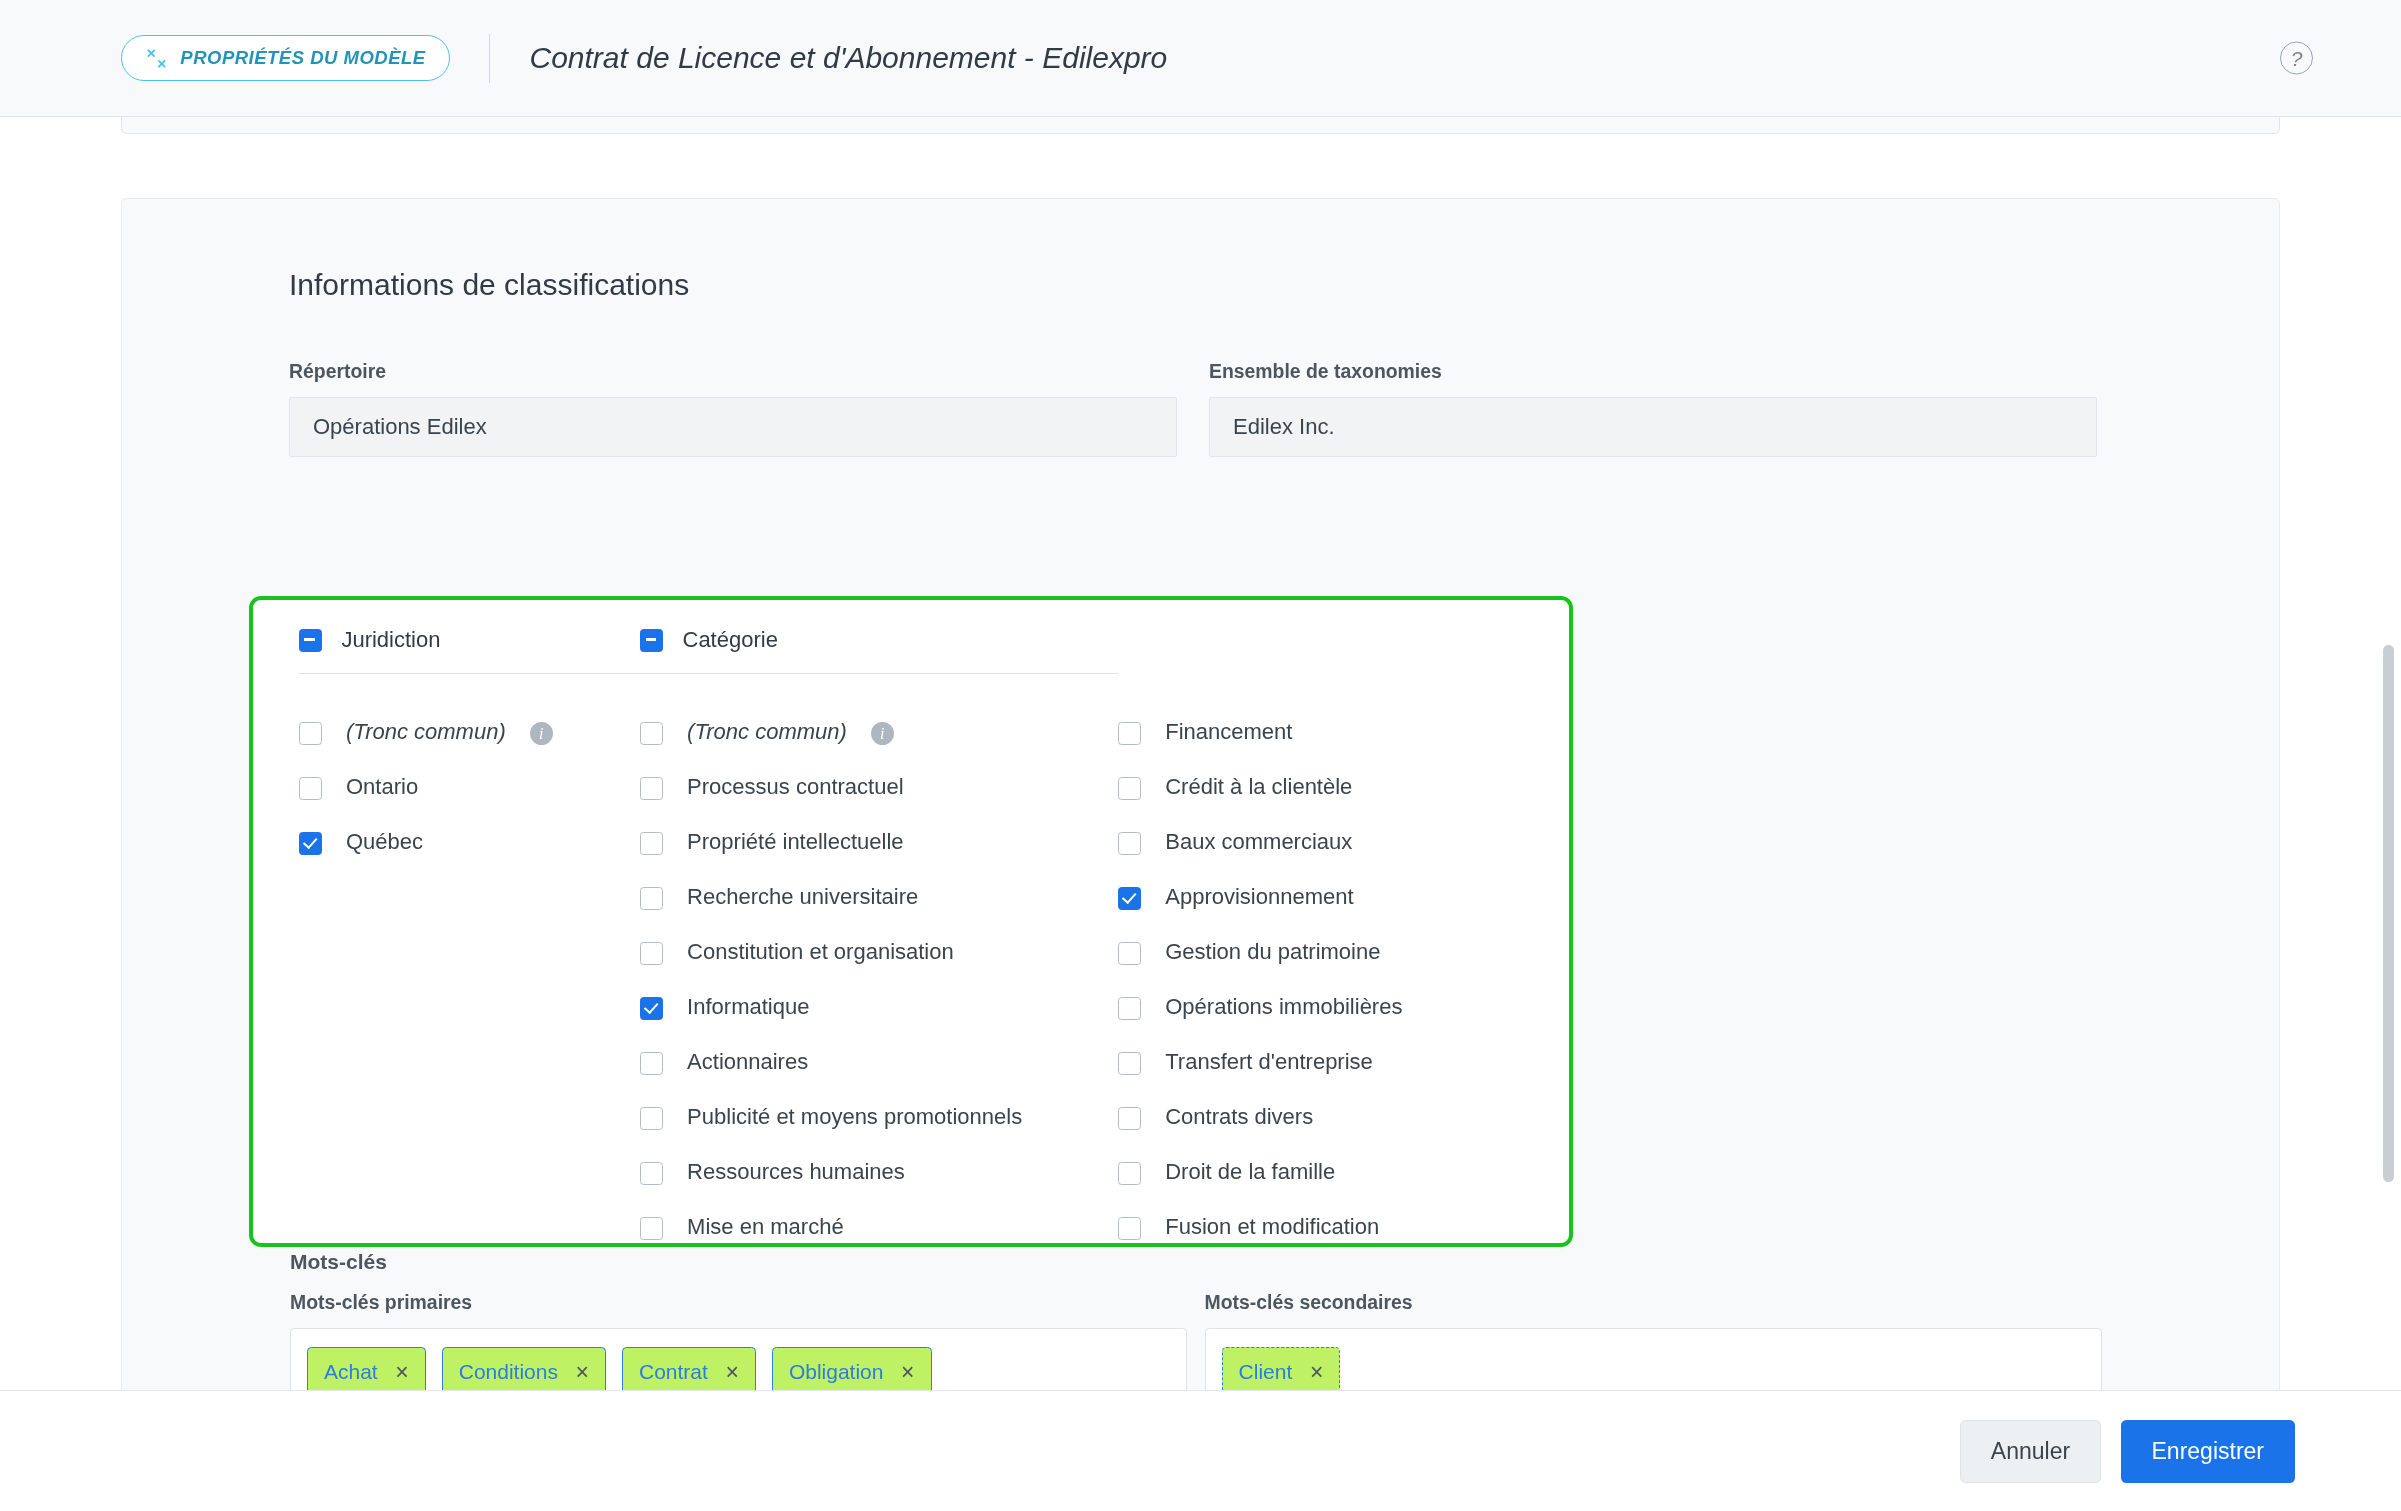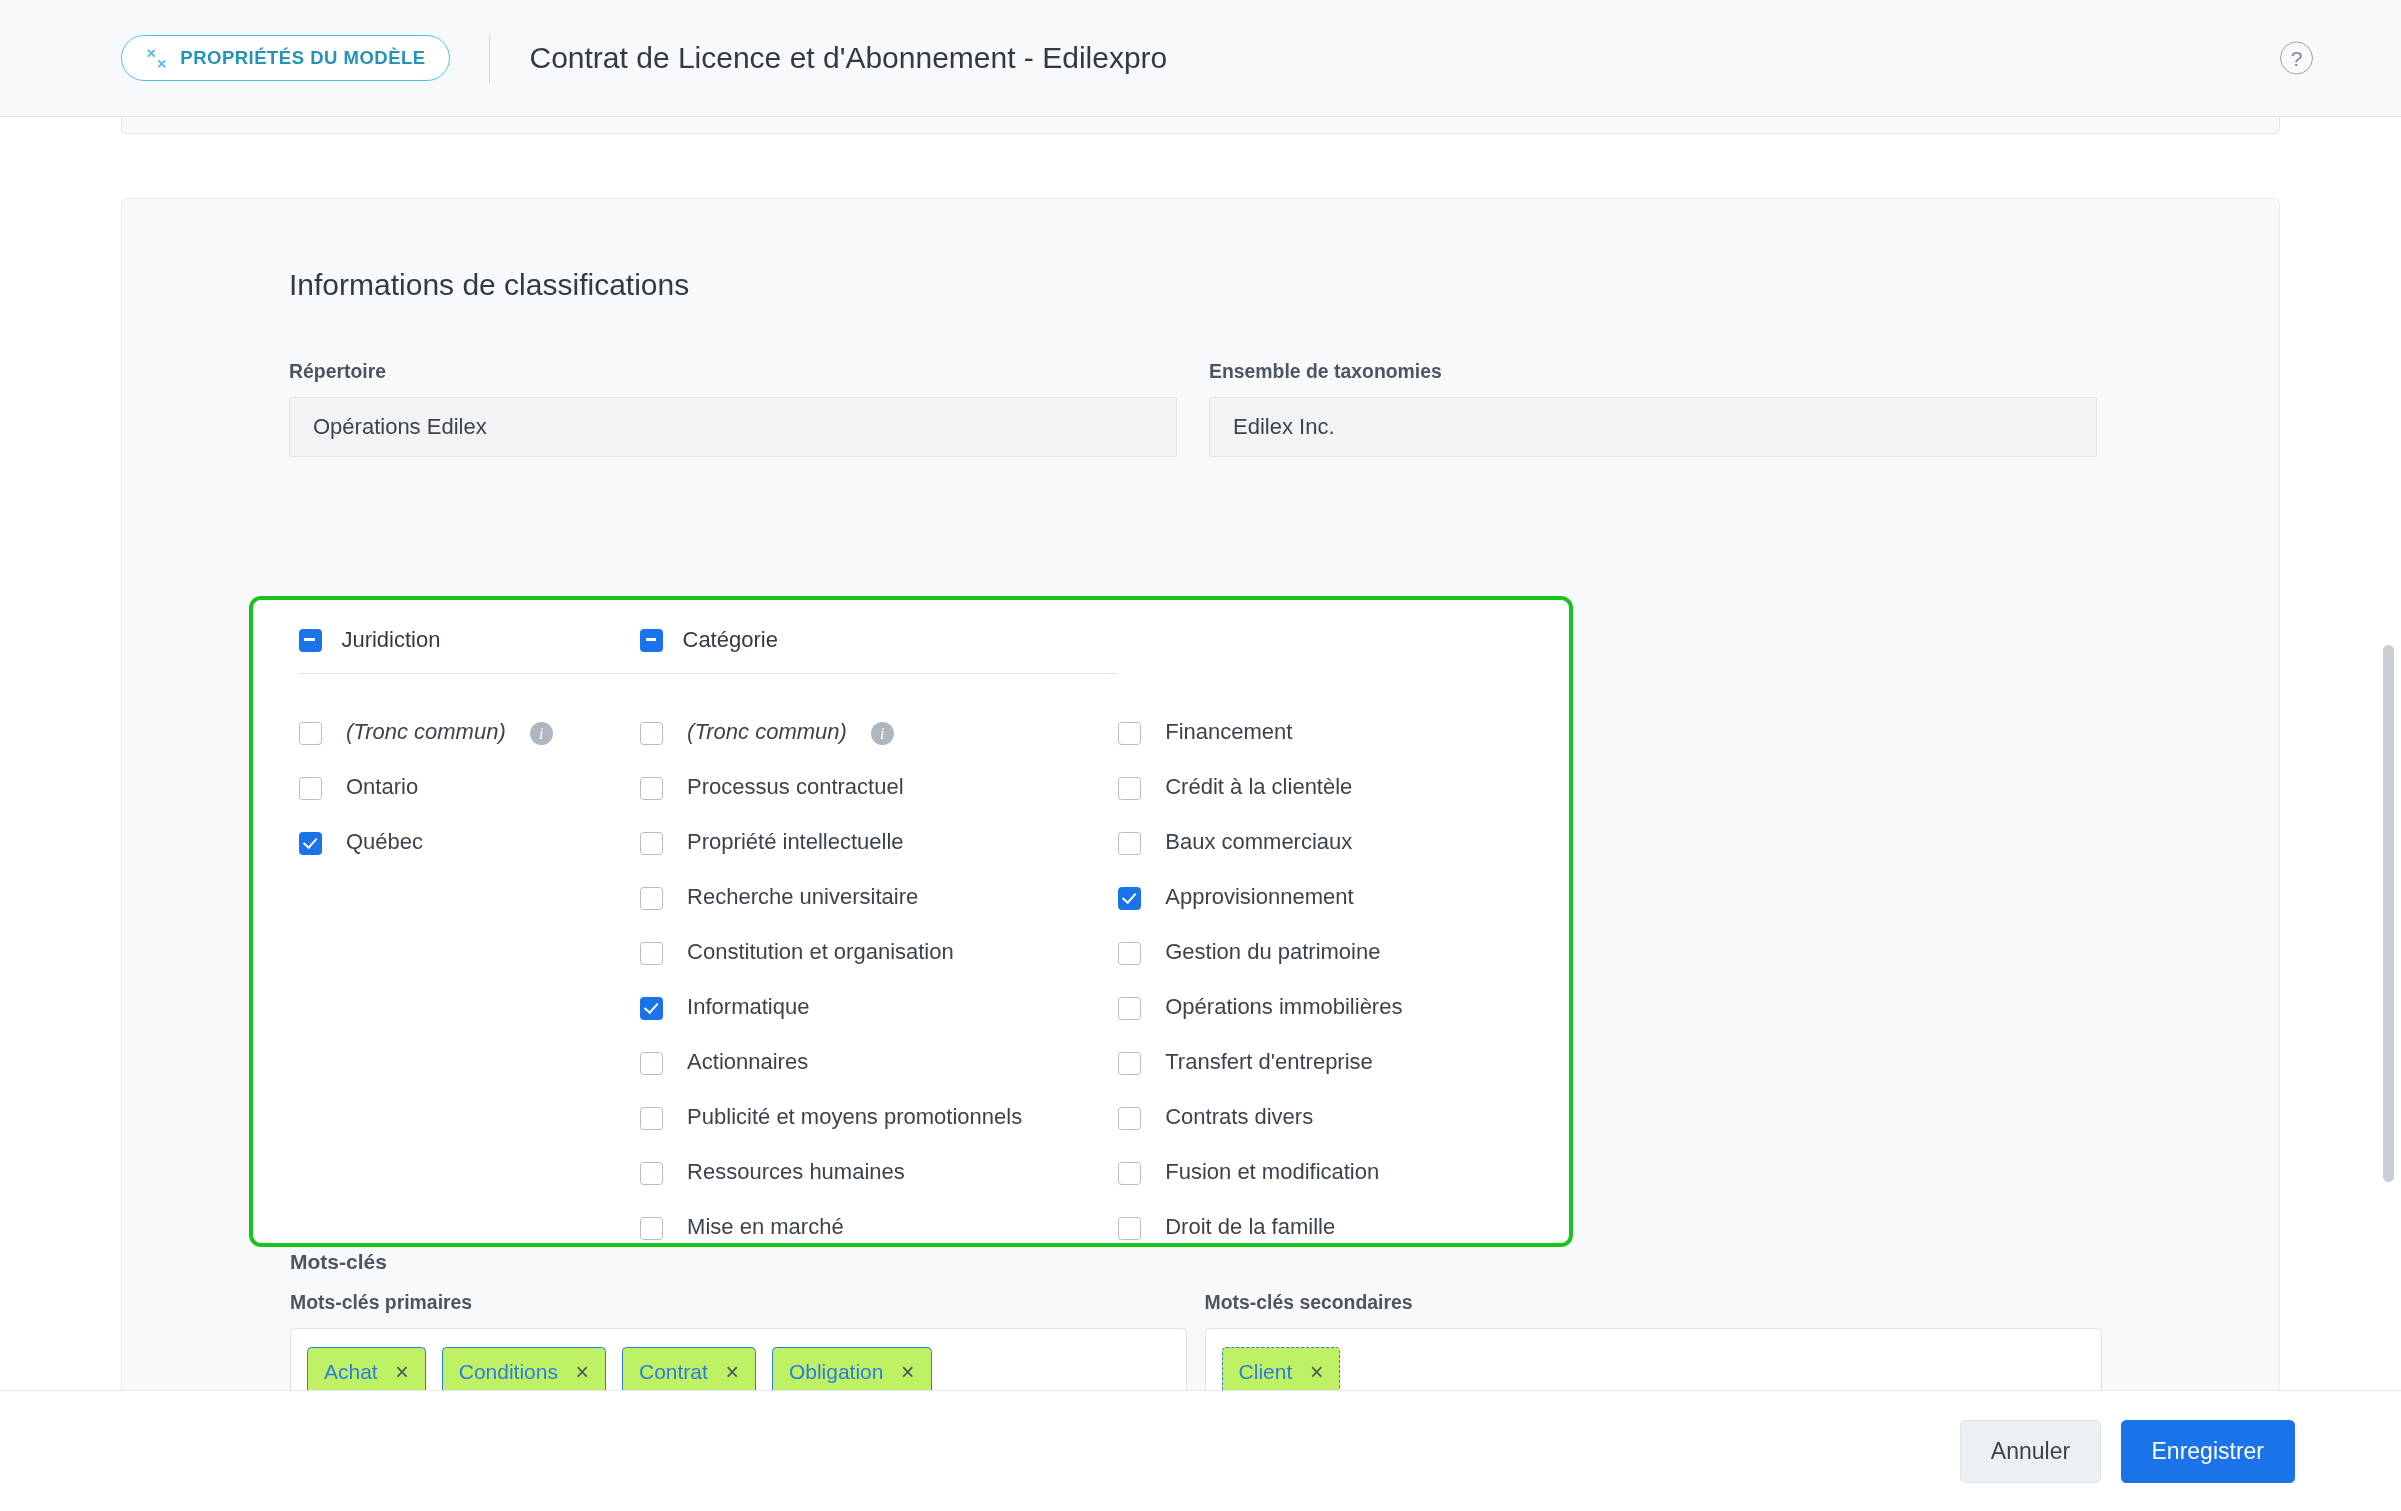--- a/index.html
+++ b/index.html
@@ -13,20 +13,21 @@
 
   
   .topbar {
     height: 117px;
     background: #f7f9fa;
     border-bottom: 0.9px solid #e2e6ea;
     display: flex;
     align-items: center;
     padding: 0 53px 0 121px;
     position: relative;
+    font-style: italic;
   }
   .badge {
     display: inline-flex;
     align-items: center;
     gap: 12.3px;
     border: 1.8px solid #4cc2e8;
     border-radius: 26px;
     padding: 10.6px 23px;
     color: #2493b8;
     font-size: 18.5px;
@@ -440,25 +441,25 @@
         <div class="opt">
           <span class="cb"></span>
           <span>Transfert d'entreprise</span>
         </div>
         <div class="opt">
           <span class="cb"></span>
           <span>Contrats divers</span>
         </div>
         <div class="opt">
           <span class="cb"></span>
+          <span>Droit de la famille</span>
+        </div>
+        <div class="opt">
+          <span class="cb"></span>
           <span>Fusion et modification</span>
-        </div>
-        <div class="opt">
-          <span class="cb"></span>
-          <span>Droit de la famille</span>
         </div>
       </div>
 
     </div>
   </div>
 
   <div class="kw-title">Mots-clés</div>
   <div class="kw-row">
     <div class="kw-block">
       <div class="kw-label">Mots-clés primaires</div>

